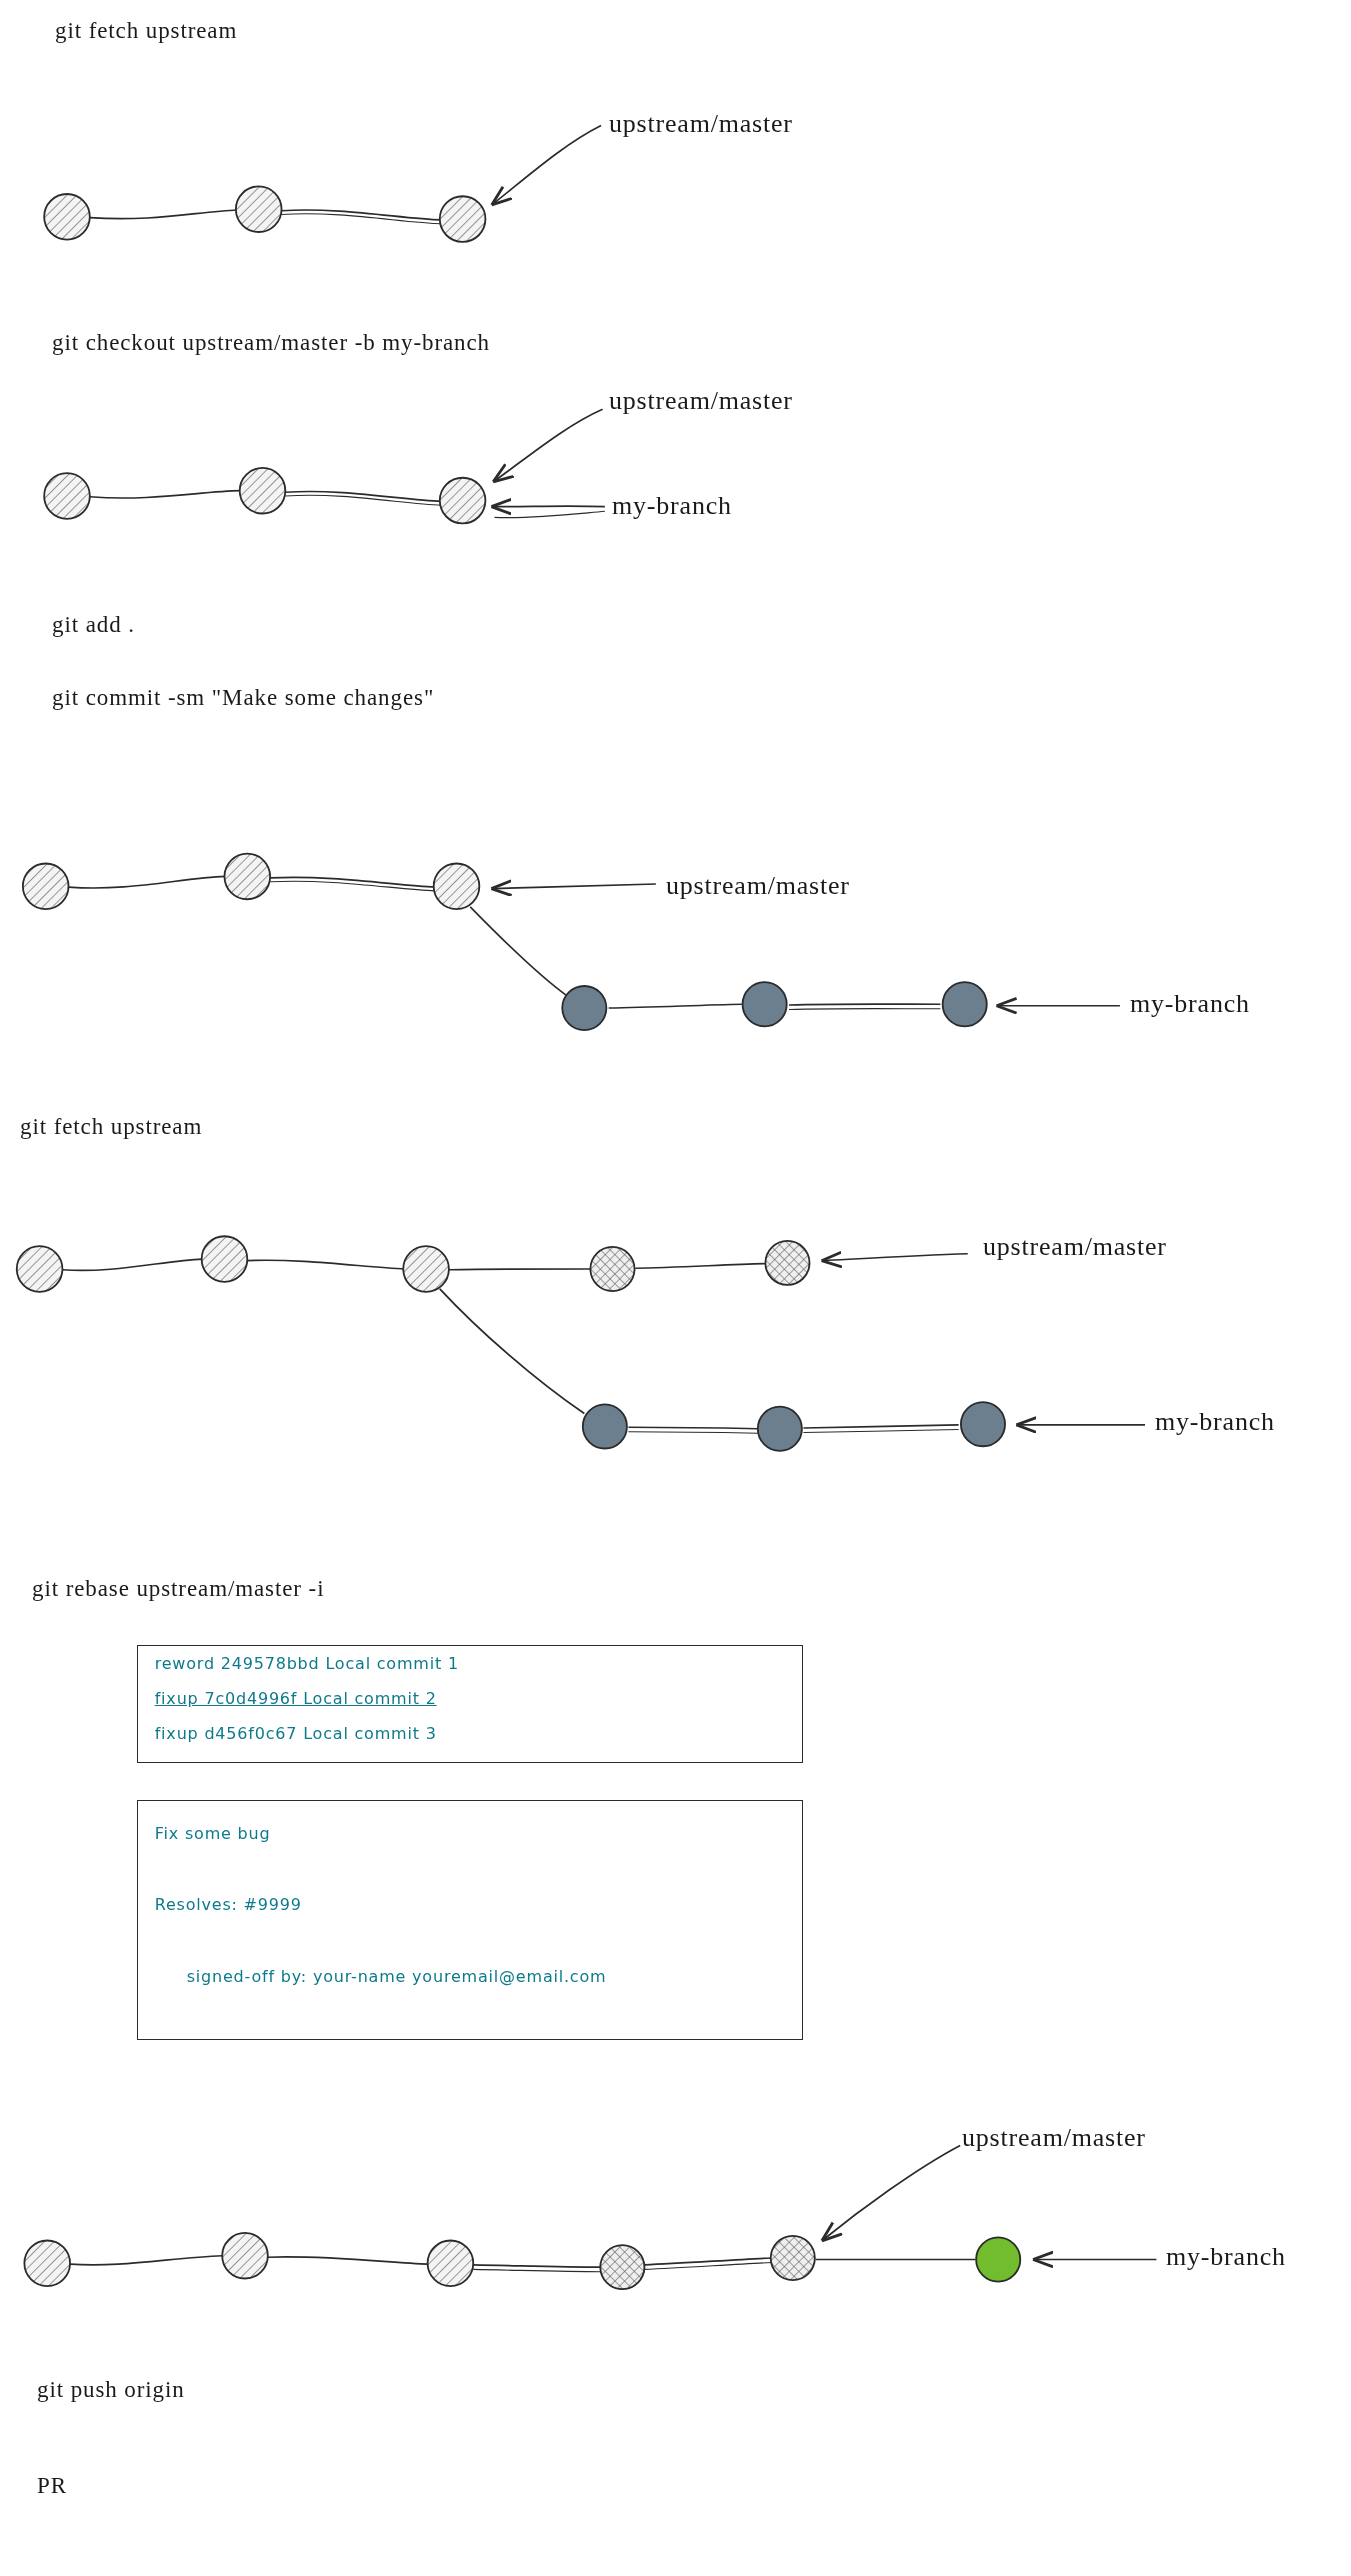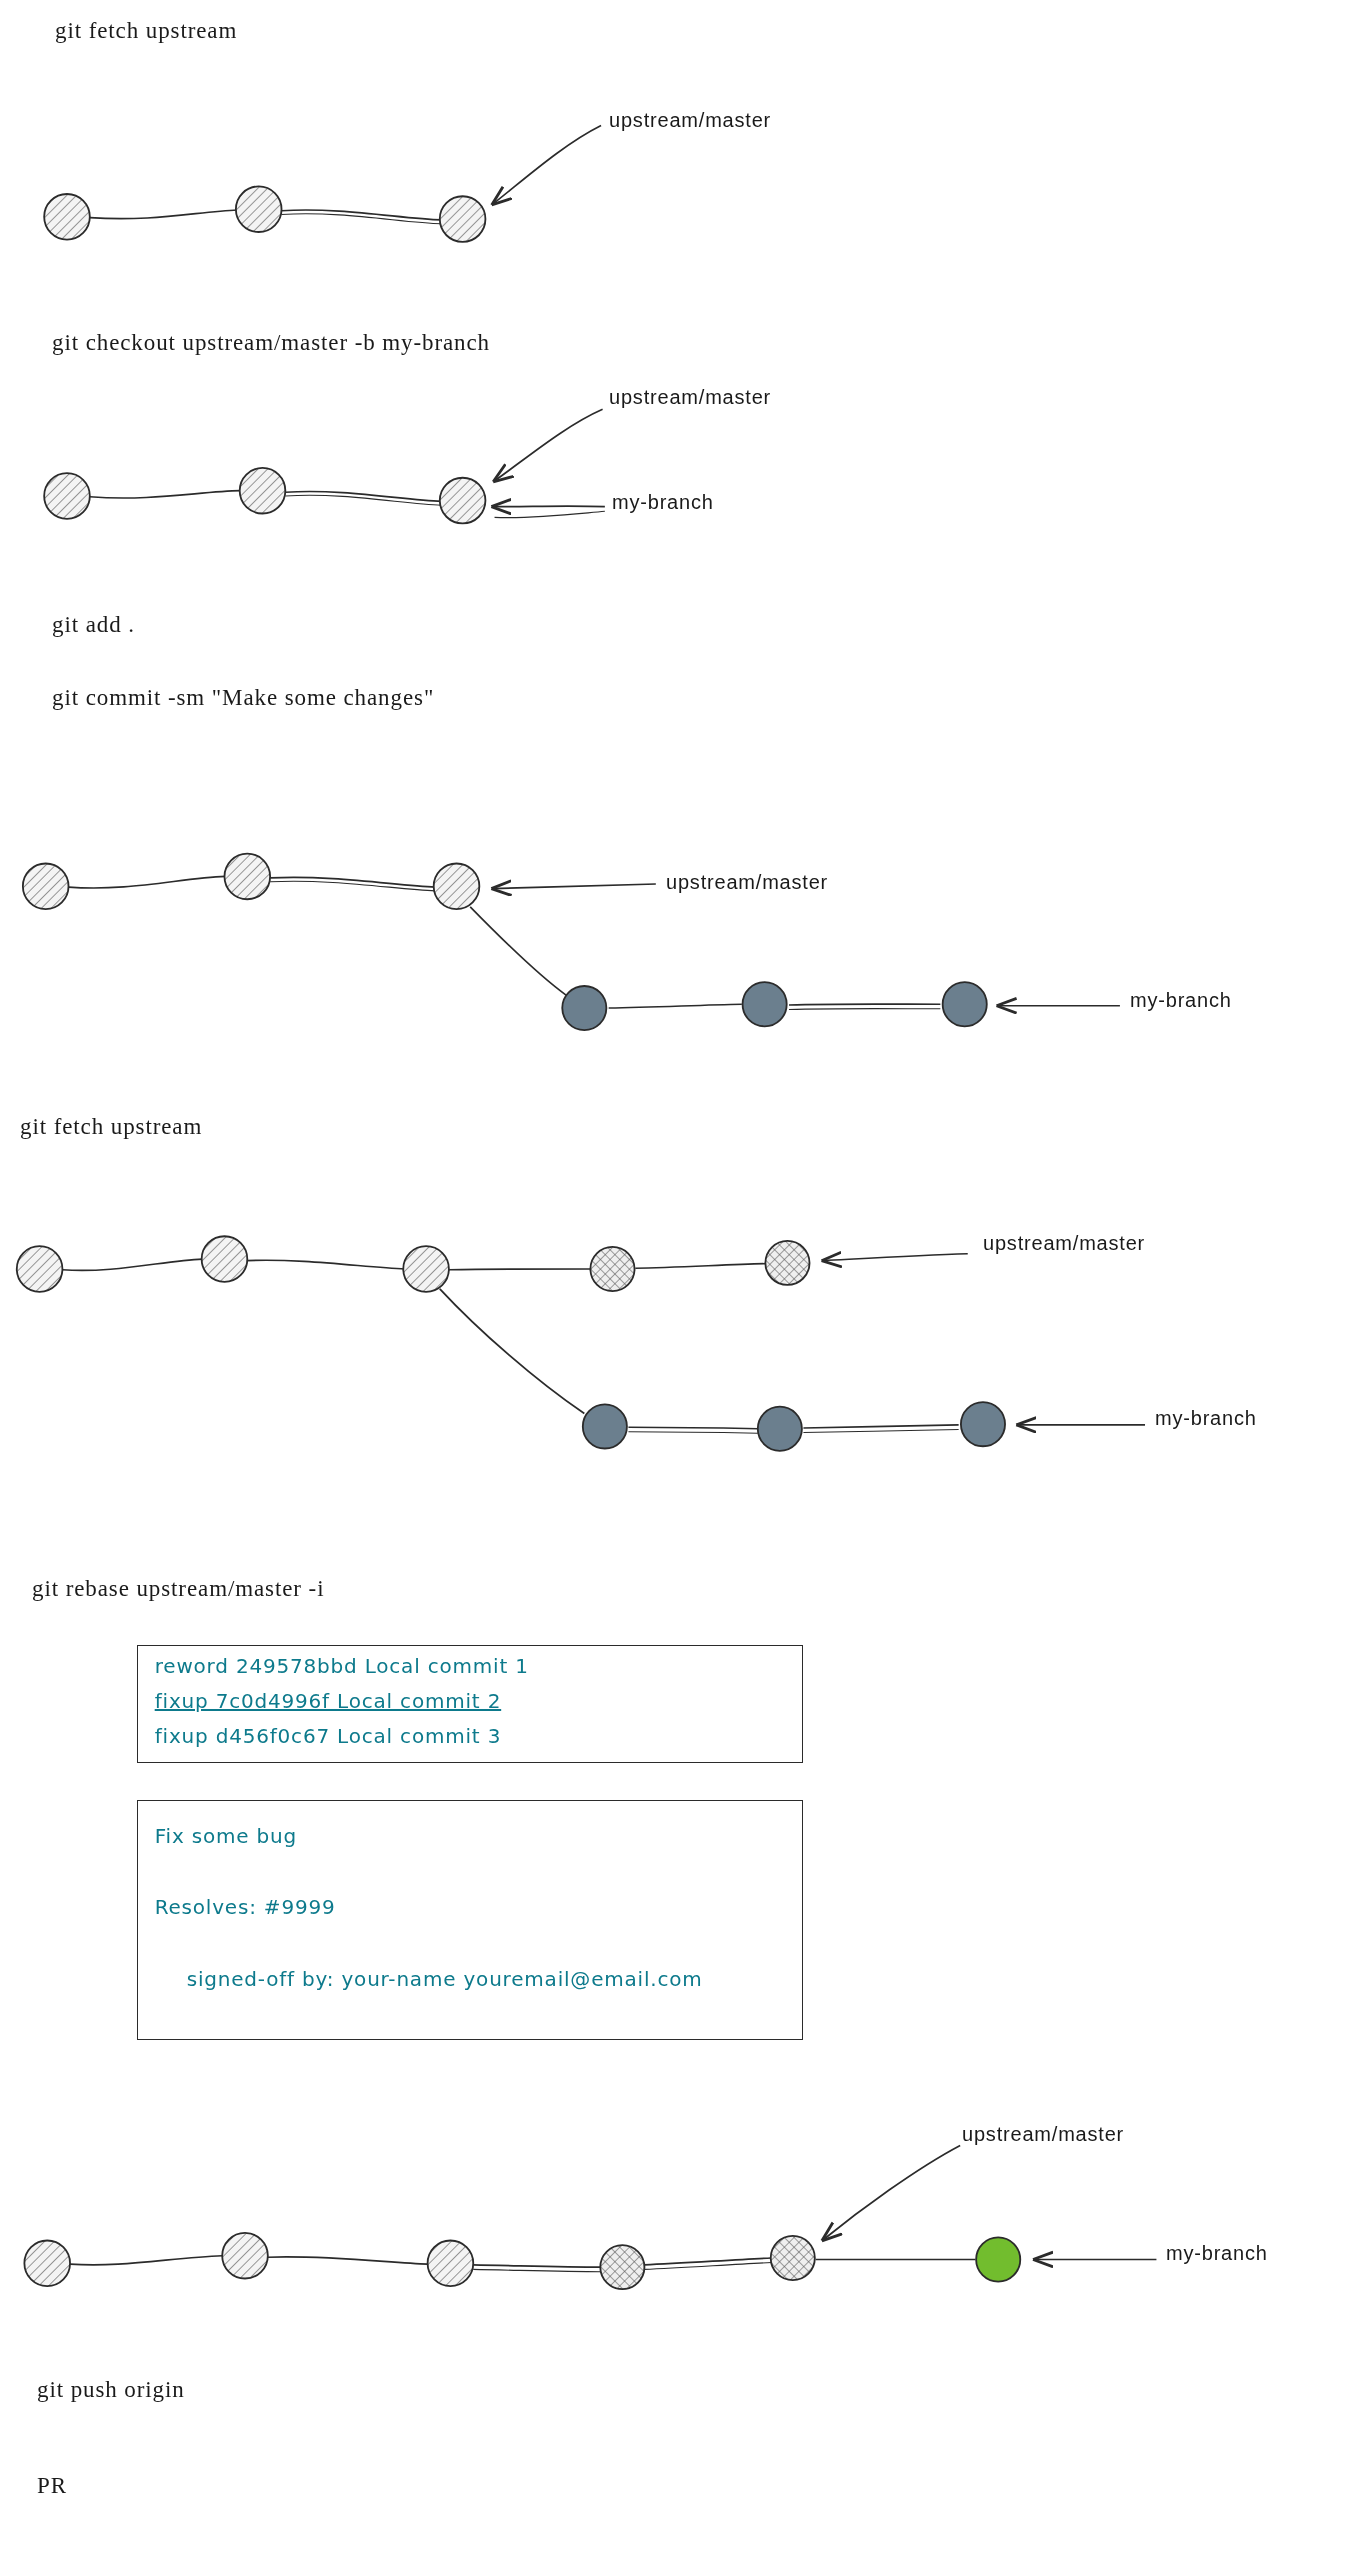--- a/index.html
+++ b/index.html
@@ -23,30 +23,30 @@
   .cmd {
     position: absolute;
     font-family: Liberation Serif, serif;
     font-size: 23px;
     color: #1a1a1a;
     letter-spacing: 0.9px;
     white-space: nowrap;
   }
   .lbl {
     position: absolute;
-    font-family: Liberation Sans, sans-serif;
-    font-size: 20px;
+    font-family: Liberation Serif, serif;
+    font-size: 26px;
     color: #1a1a1a;
     letter-spacing: 0.8px;
     white-space: nowrap;
   }
   .editor-line {
     position: absolute;
     font-family: "DejaVu Sans", sans-serif;
-    font-size: 20px;
+    font-size: 16px;
     color: #0d7a8c;
     letter-spacing: 0.8px;
     white-space: nowrap;
   }
   .box {
     position: absolute;
     border: 1.5px solid #2b2b2b;
     background: #ffffff;
     box-sizing: border-box;
   }

